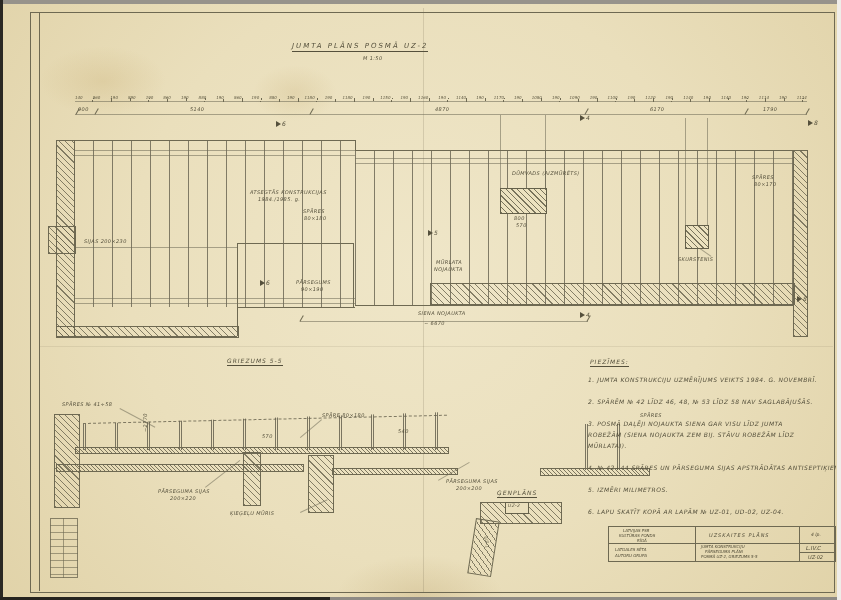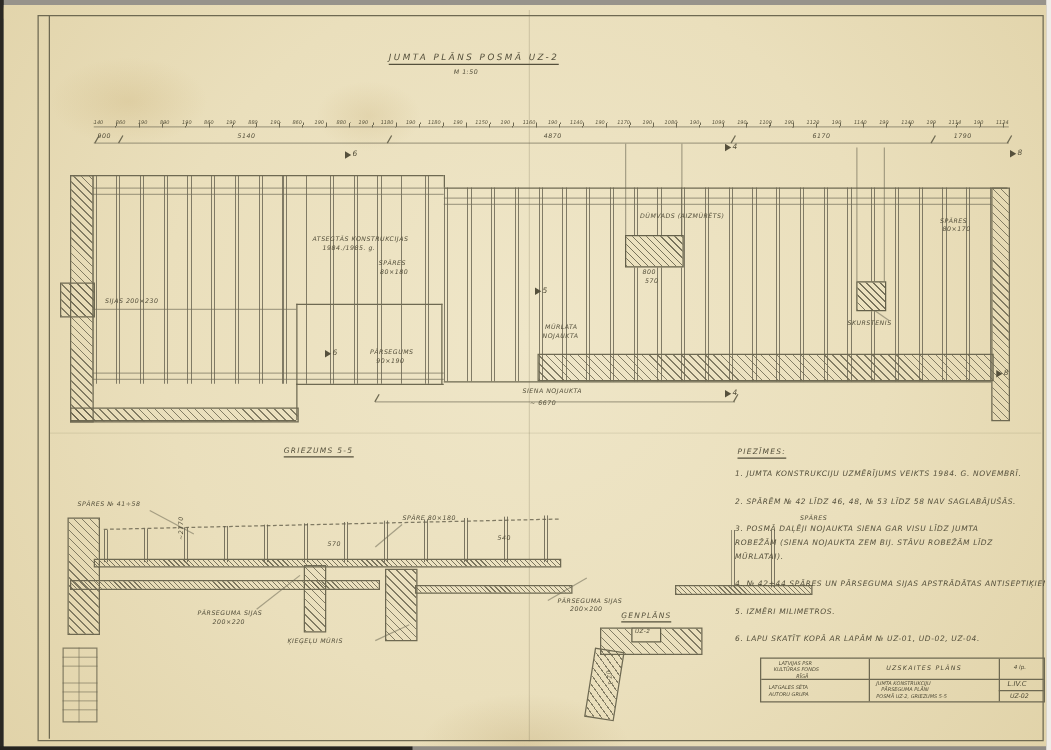--- a/index.html
+++ b/index.html
@@ -57,21 +57,21 @@
   <div class="abs" style="left:3px;top:6px;width:13px;height:9px;background:#d8a93c;opacity:.55;"></div>
 
   <div id="paper"></div>
 
   <div class="abs" style="left:423px;top:8px;width:.8px;height:585px;background:rgba(110,100,75,.2);"></div>
   <div class="abs" style="left:40px;top:346px;width:793px;height:.7px;background:rgba(110,100,75,.12);"></div>
 
   <div class="abs" style="left:30px;top:12px;width:803px;height:579px;border:.9px solid #6e6952;"></div>
   <div class="ln" style="left:39px;top:12px;width:.8px;height:579px;"></div>
 
-  <div class="lbl big u" style="left:311px;top:42px;">JUMTA PLĀNS POSMĀ UZ-2</div>
+  <div class="lbl big u" style="left:292px;top:42px;">JUMTA PLĀNS POSMĀ UZ-2</div>
   <div class="lbl" style="left:363px;top:55px;">M 1:50</div>
 
   <div class="chain" style="left:75px;top:92px;width:732px;height:8px;">
       <span class="chain-num">140</span>
       <span class="chain-num">860</span>
       <span class="chain-num">190</span>
       <span class="chain-num">890</span>
       <span class="chain-num">190</span>
       <span class="chain-num">860</span>
       <span class="chain-num">190</span>

